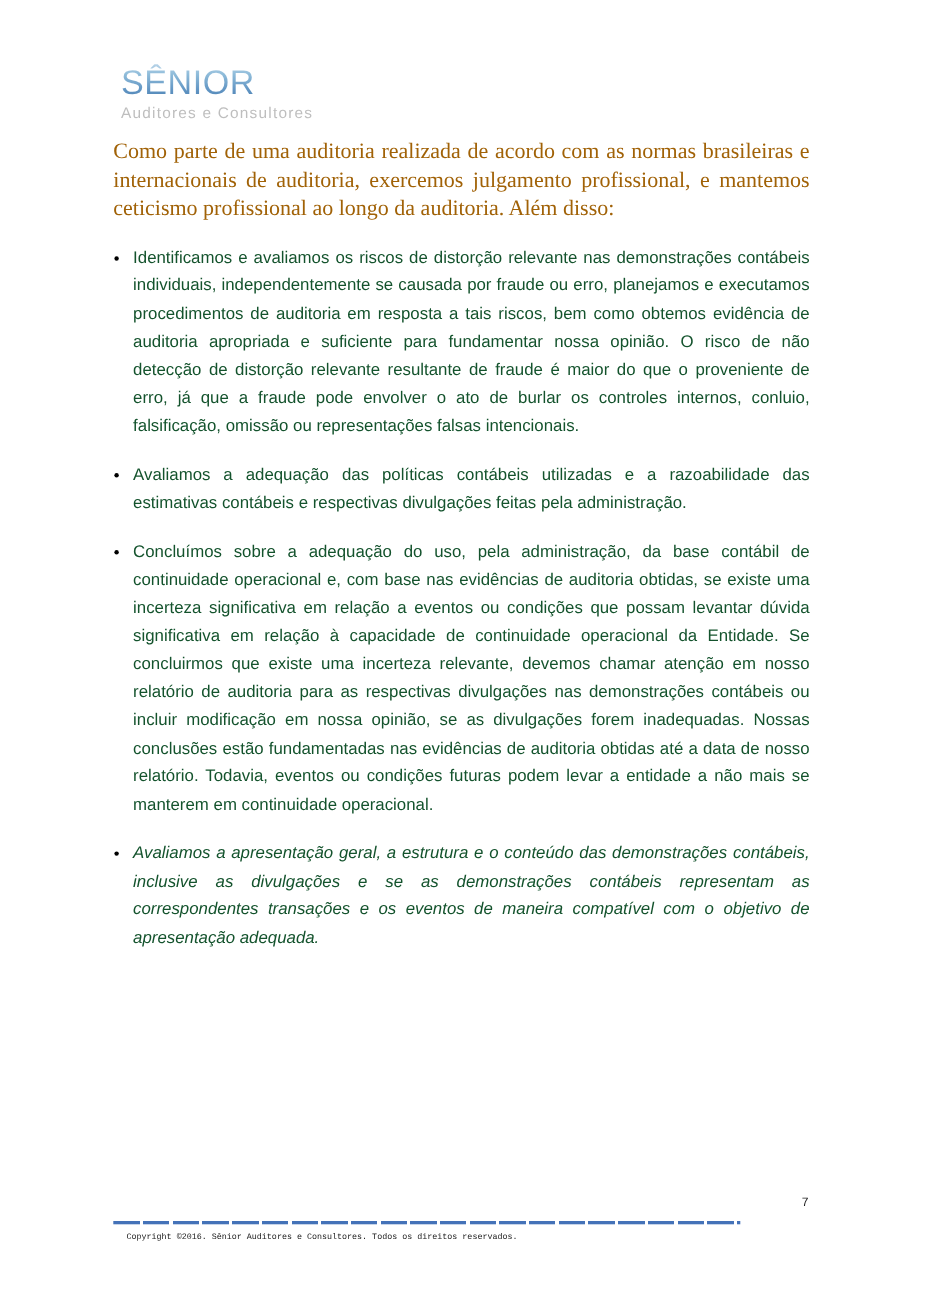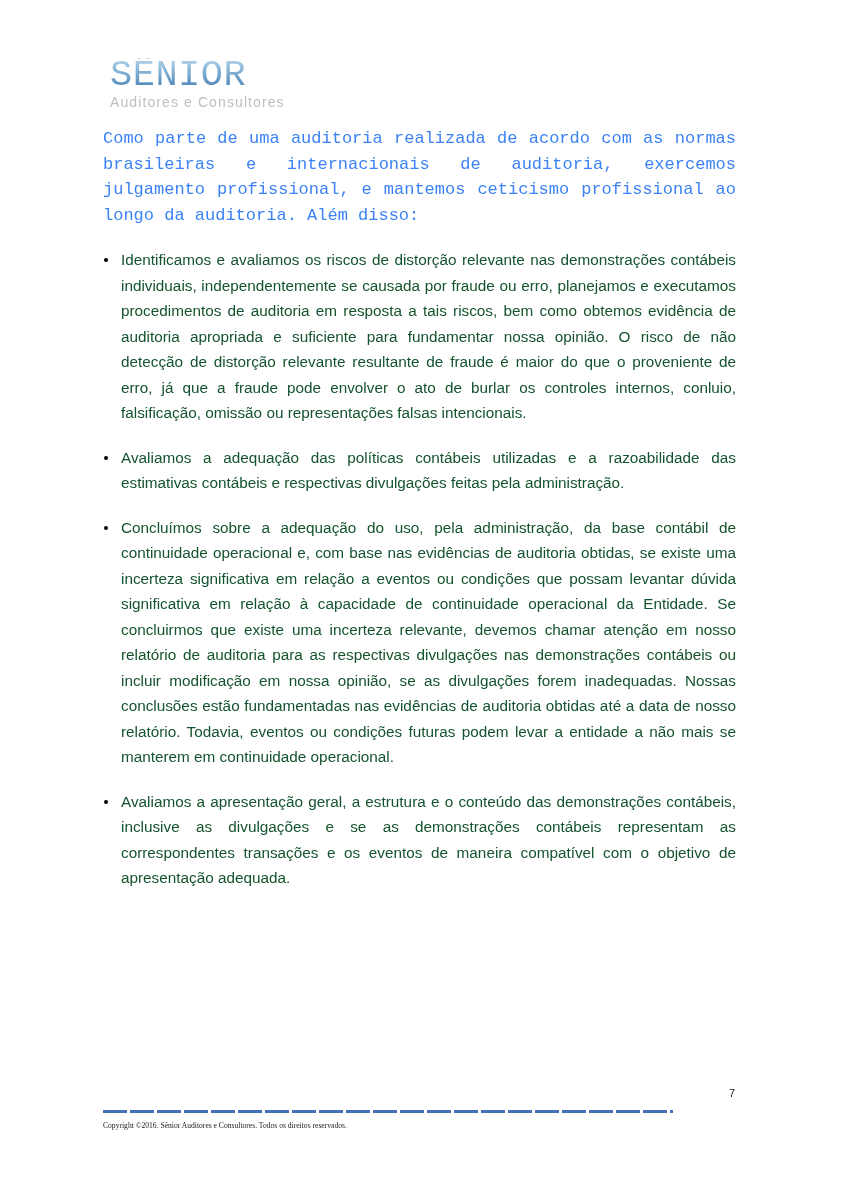--- a/index.html
+++ b/index.html
@@ -20,22 +20,22 @@
   }
 
   
   .logo-block {
     position: absolute;
     left: 110px;
     top: 58px;
     width: 240px;
   }
   .logo-word {
-    font-family: Liberation Mono, monospace;
-    font-size: 37px;
+    font-family: Liberation Sans, sans-serif;
+    font-size: 31px;
     letter-spacing: 0.5px;
     line-height: 34px;
     font-weight: 400;
     background: linear-gradient(to bottom, #b9d4e8 0%, #8fbcda 28%, #5f93c2 72%, #4a7fae 100%);
     -webkit-background-clip: text;
     background-clip: text;
     color: transparent;
     -webkit-text-fill-color: transparent;
     white-space: nowrap;
   }
@@ -50,46 +50,47 @@
   }
 
   
   .content {
     position: absolute;
     left: 103px;
     top: 126px;
     width: 633px;
   }
   .para {
-    font-size: 17px;
+    font-size: 20px;
     line-height: 25.5px;
-    color: #3b82f6;
+    color: #a16207;
     text-align: justify;
     text-justify: inter-word;
     margin: 0 0 19px 0;
-    font-family: Liberation Mono, monospace;
+    font-family: Liberation Serif, serif;
   }
   ul.bullets {
     list-style: none;
     margin: 0;
     padding: 0;
   }
   ul.bullets li {
     position: relative;
     padding-left: 18px;
     margin-bottom: 19px;
     font-size: 15.3px;
     line-height: 25.5px;
     color: #14532d;
     text-align: justify;
     text-justify: inter-word;
     font-family: "Liberation Sans", sans-serif;
   }
   ul.bullets li:last-child {
     margin-bottom: 0;
+    font-style: italic;
   }
   ul.bullets li::before {
     content: "";
     position: absolute;
     left: 1px;
     top: 11px;
     width: 4px;
     height: 4px;
     border-radius: 50%;
     background: #000000;
@@ -112,26 +113,26 @@
     height: 3px;
     background-image: repeating-linear-gradient(
         to right,
         #4472b8 0px,
         #4472b8 24px,
         #ffffff 24px,
         #ffffff 27px);
   }
   .footer-text {
     position: absolute;
-    left: 103px;
+    left: 115px;
     top: 1120px;
     font-size: 7.6px;
     line-height: 11px;
     color: #1a1a1a;
-    font-family: Liberation Serif, serif;
+    font-family: Liberation Mono, monospace;
     white-space: nowrap;
   }
 </style>
 </head>
 <body>
 
 <div class="page">
 
   <div class="logo-block">
     <div class="logo-word">SÊNIOR</div>

